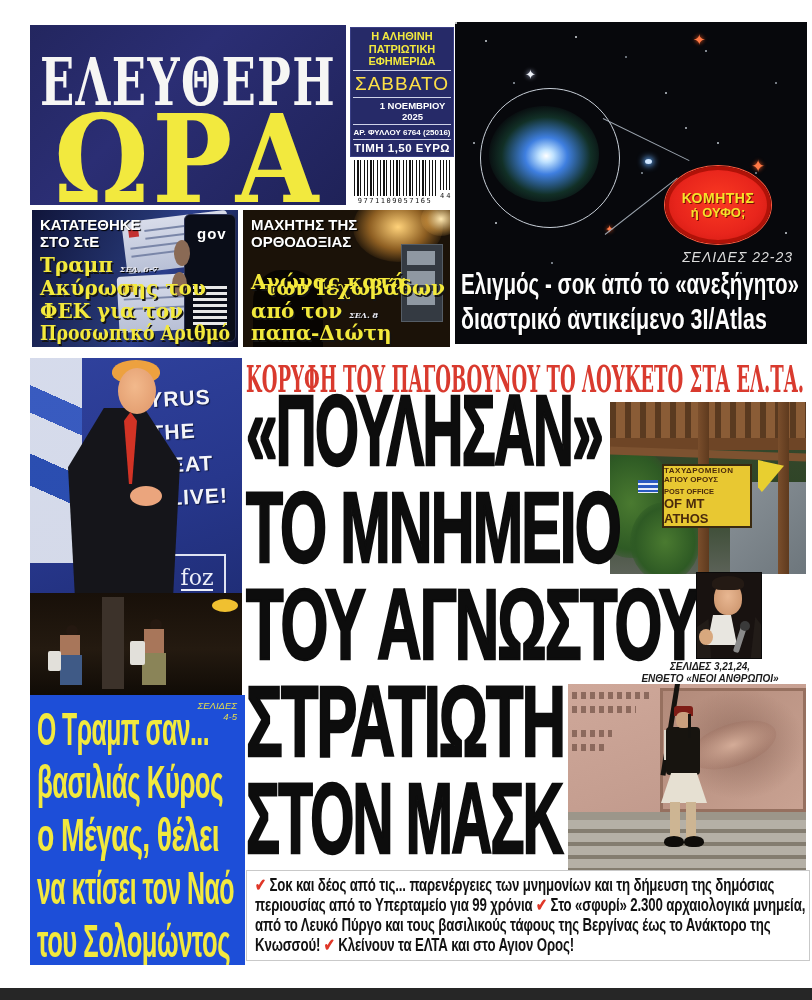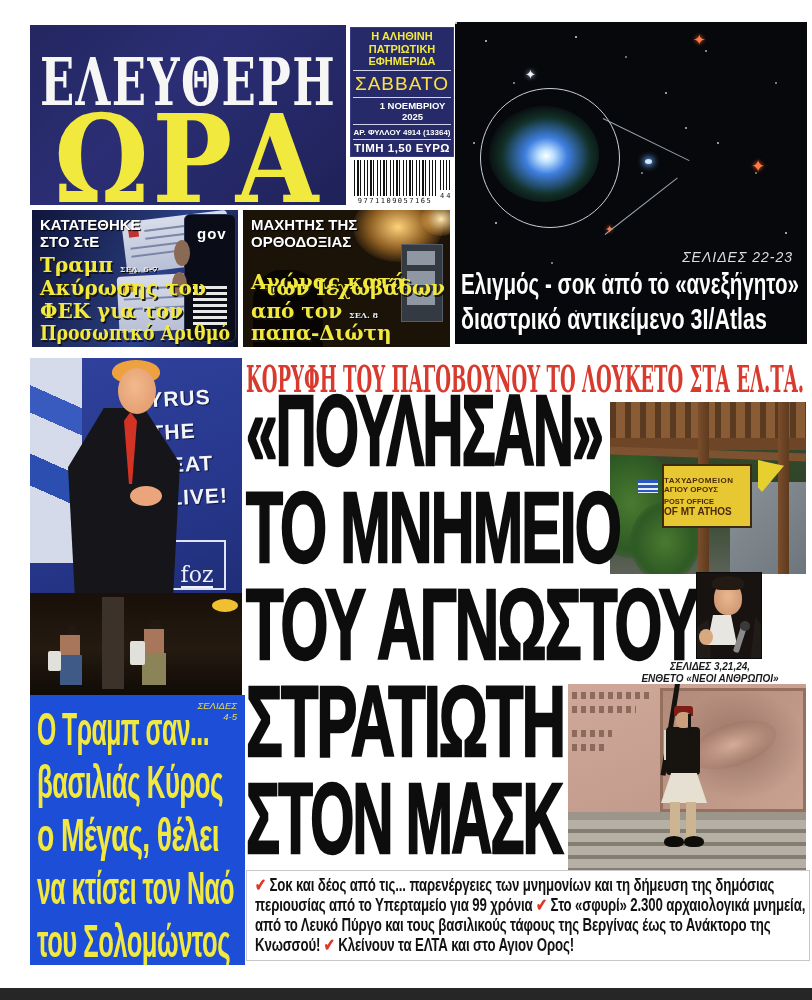--- a/index.html
+++ b/index.html
@@ -61,21 +61,21 @@
   .ste-card{left:32px;top:210px;width:206px;height:137px;
      background:linear-gradient(115deg,#10153a 0%,#24346f 45%,#2c3f8c 60%,#0c102c 100%);}
   .idcard{background:linear-gradient(180deg,#d8dcea,#b8c0d6);border-radius:4px;}
   .idcard .chip{position:absolute;left:6px;top:8px;width:10px;height:8px;background:#c23030;}
   .idcard .ln{position:absolute;left:6px;height:2px;background:#7a86a8;}
   .phone{left:152px;top:4px;width:50px;height:126px;background:#0a0d18;border-radius:6px;border:1px solid #2a3050;}
   .gov{color:#fff;font-size:15px;font-weight:bold;letter-spacing:1px;}
   .finger{background:#8a6a55;border-radius:50%;}
   .kicker{color:#fff;font-weight:bold;font-size:15px;line-height:17px;text-shadow:1px 1px 1px #000;}
   .yserif{font-family:"DejaVu Serif",serif;font-weight:bold;color:#f3e93c;font-size:20px;line-height:22px;text-shadow:1.5px 1.5px 0 #141414;}
-  .pages-sm{color:#e8e8f0;font-size:8px;text-shadow:1px 1px 0 #000;}
+  .pages-sm{color:#e8e8f0;font-style:italic;font-size:8px;text-shadow:1px 1px 0 #000;}
 
   .priest-card{left:243px;top:210px;width:207px;height:137px;background:#1b1208;}
   .glow1{left:110px;top:-18px;width:90px;height:70px;border-radius:50%;
      background:radial-gradient(ellipse,#ffd27a 0%,rgba(255,170,60,.5) 45%,rgba(40,22,5,0) 75%);}
   .glow2{left:178px;top:-8px;width:40px;height:34px;border-radius:50%;
      background:radial-gradient(ellipse,#ffe8b0 0%,rgba(255,190,90,.4) 50%,rgba(40,22,5,0) 78%);}
   .banner{left:158px;top:34px;width:40px;height:76px;background:#343a42;border:1px solid #555d66;}
   .banner .ph{position:absolute;left:5px;width:28px;height:14px;background:#8f98a2;}
   .priest-sil{left:10px;top:60px;width:70px;height:80px;border-radius:40% 45% 0 0;background:rgba(5,3,1,.9);}
 
@@ -83,21 +83,21 @@
   .strap{left:246px;top:356px;width:562px;height:40px;}
   .strap span{font-family:"DejaVu Serif",serif;font-weight:bold;font-size:38px;color:#d93a2e;letter-spacing:0px;}
 
   
   .trump-panel{left:30px;top:358px;width:212px;height:337px;overflow:hidden;background:#2c3d94;}
   .billboard{left:0;top:0;width:212px;height:235px;background:linear-gradient(160deg,#30429e 0%,#27378c 60%,#202e78 100%);}
   .ilflag{left:0;top:0;width:52px;height:205px;
      background:linear-gradient(24deg,#e8ecf4 0 34%,#2b50b4 34% 48%,#e8ecf4 48% 66%,#3a5ec4 66% 78%,#e8ecf4 78% 100%);opacity:.9;}
   .bb-text{right:4px;top:24px;width:128px;text-align:center;transform:rotate(-3deg);}
   .bb-text div{color:#f4f5fa;font-weight:bold;font-size:21px;line-height:33px;letter-spacing:1px;text-shadow:1px 1px 1px #101840;}
-  .foz{right:16px;top:182px;width:54px;height:46px;border:2px solid #dfe3f2;display:flex;align-items:flex-end;justify-content:center;}
+  .foz{right:16px;top:196px;width:54px;height:46px;border:2px solid #dfe3f2;display:flex;align-items:center;justify-content:center;}
   .foz span{font-family:"DejaVu Serif",serif;font-size:22px;color:#eef0fa;border-bottom:2px solid #eef0fa;line-height:1;}
   .t-hair{left:82px;top:2px;width:48px;height:24px;background:#eda13f;border-radius:50% 50% 45% 45%;}
   .t-head{left:88px;top:10px;width:38px;height:46px;background:radial-gradient(ellipse at 45% 40%,#f2b98c,#df9668);border-radius:50%;}
   .t-suit{left:38px;top:50px;width:112px;height:185px;background:#15151a;clip-path:polygon(32% 0,68% 0,100% 30%,94% 100%,6% 100%,0 32%);}
   .t-tie{left:94px;top:54px;width:13px;height:72px;background:#d23325;clip-path:polygon(50% 0,100% 12%,62% 100%,38% 100%,0 12%);}
   .t-hands{left:100px;top:128px;width:32px;height:20px;background:#eba57d;border-radius:50%;}
   .street{left:0;top:235px;width:212px;height:102px;background:linear-gradient(180deg,#181009 0%,#241a10 55%,#100b06 100%);}
   .pillar{left:72px;top:4px;width:22px;height:92px;background:#3c322a;}
   .ped-head{background:#241810;border-radius:50%;}
   .ped-torso{background:#a8765a;}
@@ -122,21 +122,21 @@
   .po-beam2{left:0;top:48px;width:196px;height:8px;background:#7d5230;transform:rotate(2deg);}
   .po-post{top:0;width:11px;height:172px;background:linear-gradient(90deg,#7a4e2c,#5e3a1e);}
   .po-leaves{border-radius:50%;background:radial-gradient(ellipse,#4a7a30 0%,#2e5a24 60%,rgba(20,40,14,0) 80%);}
   .po-wall{left:120px;top:80px;width:76px;height:92px;background:linear-gradient(135deg,#8a9298,#6d767c);}
   .po-sign{left:52px;top:62px;width:86px;height:60px;background:#e8c832;border:2px solid #3a2a10;
       display:flex;flex-direction:column;align-items:flex-start;justify-content:center;}
   .po-sign div{color:#4a2a0c;font-weight:bold;}
   .po-s1{font-size:8px;letter-spacing:.5px;}
   .po-s2{font-size:8px;}
   .po-s3{font-size:7.5px;margin-top:3px;}
-  .po-s4{font-size:10px;}
+  .po-s4{font-size:13px;}
   .po-flag{left:148px;top:58px;width:26px;height:32px;background:#e8cf30;clip-path:polygon(0 0,100% 18%,15% 100%,0 85%);}
   .po-gflag{left:28px;top:78px;width:20px;height:13px;
       background:repeating-linear-gradient(180deg,#2a5ac0 0 2.5px,#e8eef8 2.5px 5px);}
 
   
   .musk{left:696px;top:572px;width:64px;height:85px;background:#181210;overflow:hidden;border:1px solid #0a0a0a;}
   .m-face{left:17px;top:8px;width:28px;height:34px;background:radial-gradient(ellipse at 50% 45%,#e8b792,#c89068);border-radius:50% 50% 45% 45%;}
   .m-hair{left:15px;top:3px;width:32px;height:14px;background:#241a14;border-radius:50% 50% 30% 30%;}
   .m-shirt{left:10px;top:42px;width:30px;height:30px;background:#e8e6e0;clip-path:polygon(20% 0,80% 0,100% 100%,0 100%);}
   .m-jacket{left:0px;top:46px;width:64px;height:40px;background:#221c18;clip-path:polygon(0 20%,18% 0,22% 100%,0 100%);}
@@ -192,21 +192,21 @@
     <div class="ib-sec tagline">
       <div>Η ΑΛΗΘΙΝΗ</div>
       <div>ΠΑΤΡΙΩΤΙΚΗ</div>
       <div>ΕΦΗΜΕΡΙΔΑ</div>
     </div>
     <div class="ib-div"></div>
     <div class="ib-sec ib-day">ΣΑΒΒΑΤΟ</div>
     <div class="ib-div"></div>
     <div class="ib-sec ib-date">1 ΝΟΕΜΒΡΙΟΥ 2025</div>
     <div class="ib-div"></div>
-    <div class="ib-sec ib-issue">ΑΡ. ΦΥΛΛΟΥ 4914 (13364)</div>
+    <div class="ib-sec ib-issue">ΑΡ. ΦΥΛΛΟΥ 6764 (25016)</div>
     <div class="ib-div"></div>
     <div class="ib-sec ib-price">ΤΙΜΗ 1,50 ΕΥΡΩ</div>
   </div>
 
   <div class="abs barcode-wrap">
     <div class="abs barcode"></div>
     <div class="abs barcode2"></div>
     <div class="abs bc-digits">9771109057165</div>
     <div class="abs bc-suffix">44</div>
   </div>
@@ -215,20 +215,24 @@
     <div class="abs stars"></div>
     <span class="abs star-glyph" style="left:238px;top:10px;">✦</span>
     <span class="abs star-glyph" style="left:296px;top:136px;font-size:17px;">✦</span>
     <span class="abs star-glyph" style="left:150px;top:202px;font-size:11px;">✦</span>
     <span class="abs star-glyph star-white" style="left:70px;top:46px;font-size:13px;">✦</span>
     <div class="abs c-circle"></div>
     <div class="abs c-glow"></div>
     <div class="abs c-dot"></div>
     <div class="abs c-line" style="left:148px;top:96px;width:96px;transform:rotate(26deg);"></div>
     <div class="abs c-line" style="left:150px;top:212px;width:92px;transform:rotate(-38deg);"></div>
+    <div class="abs badge">
+      <div class="badge-l1">ΚΟΜΗΤΗΣ</div>
+      <div class="badge-l2">ή ΟΥΦΟ;</div>
+    </div>
     <div class="abs c-pages">ΣΕΛΙΔΕΣ 22-23</div>
     <div class="abs c-hl nw" style="top: 246px; transform-origin: left top; transform: scaleX(0.710434);">Ελιγμός - σοκ από το «ανεξήγητο»</div>
     <div class="abs c-hl nw" style="top: 281px; transform-origin: left top; transform: scaleX(0.741369);">διαστρικό αντικείμενο 3I/Atlas</div>
   </div>
 
   <div class="abs card ste-card">
     <div class="abs idcard" style="left:92px;top:6px;width:106px;height:52px;transform:rotate(-7deg);">
       <span class="chip"></span>
       <span class="ln" style="top:10px;left:22px;width:70px;"></span>
       <span class="ln" style="top:18px;left:22px;width:60px;"></span>

